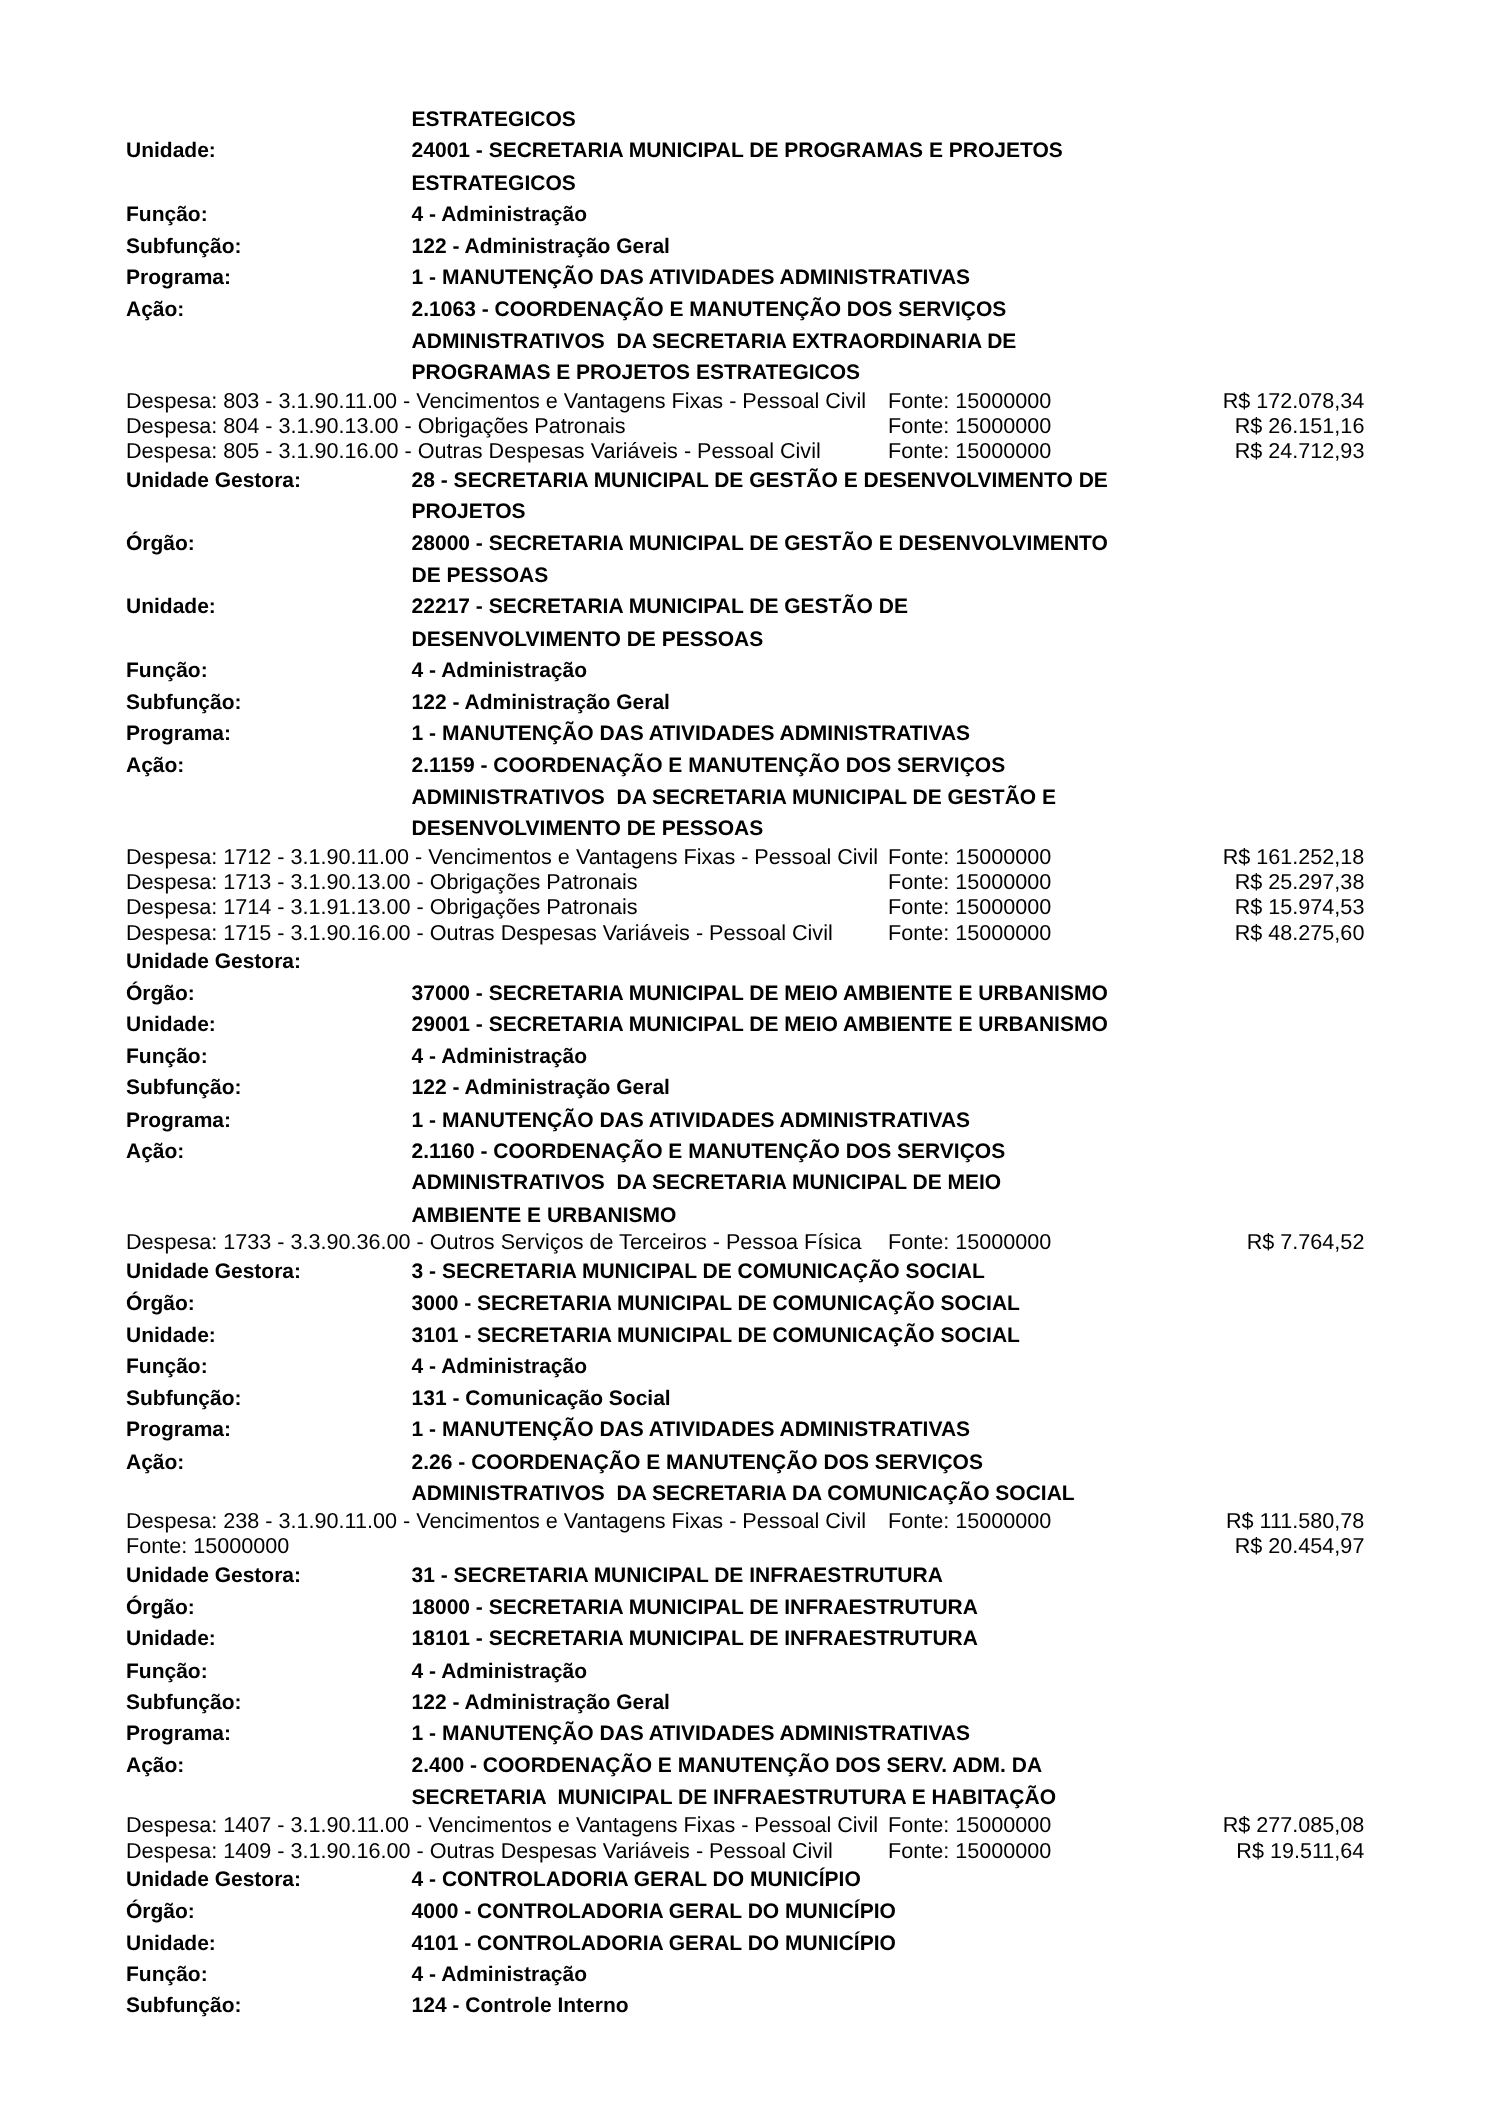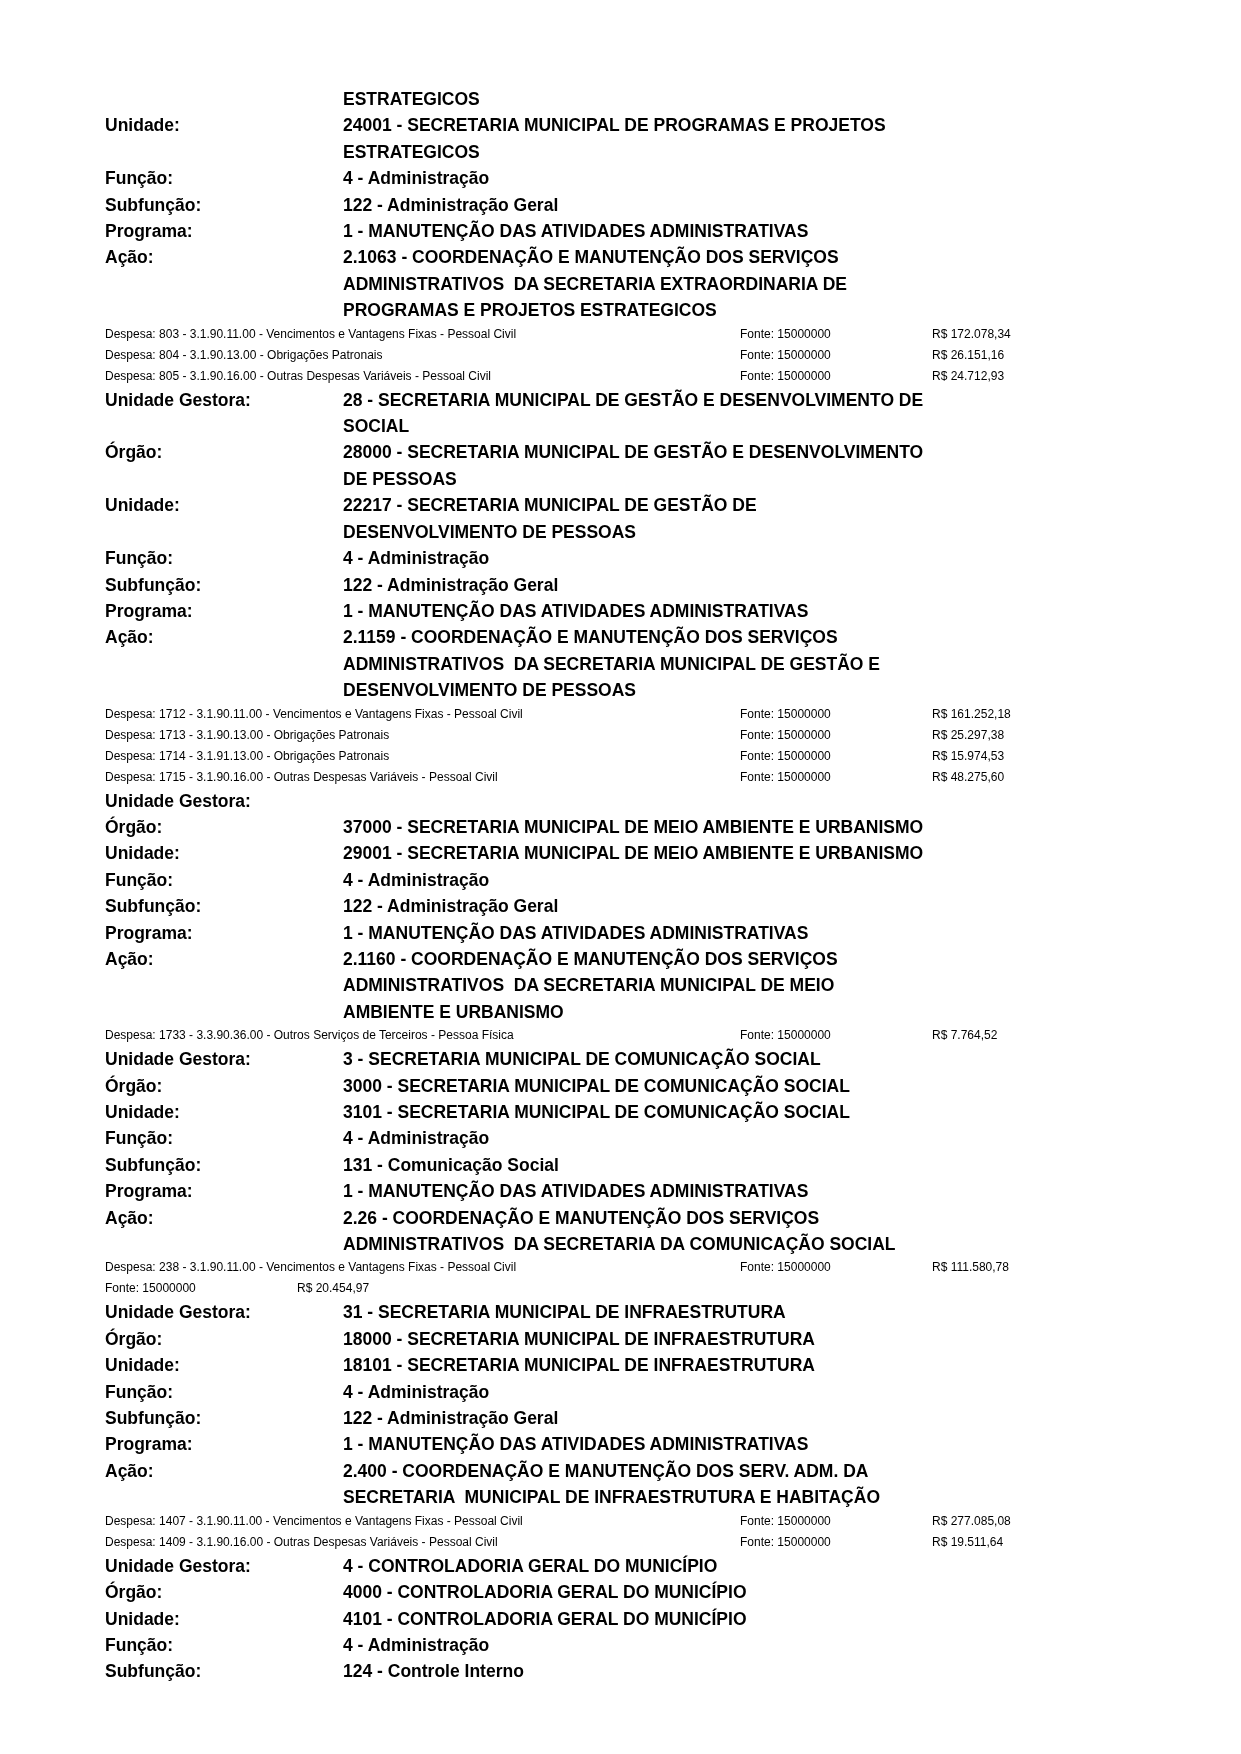--- a/index.html
+++ b/index.html
@@ -27,27 +27,27 @@
   .field-row .label {
     flex: 0 0 238px;
     width: 238px;
     white-space: pre;
   }
   .field-row .value { flex: 1 1 auto; min-width: 0; }
   .field-row .value .line { white-space: pre; }
   .despesa-row {
     display: flex;
     font-weight: normal;
-    font-size: 12px;
+    font-size: 18px;
     line-height: 21px;
     align-items: baseline;
   }
   .despesa-row .desc  { flex: 0 0 635px; white-space: pre; overflow: hidden; }
   .despesa-row .fonte { flex: 0 0 192px; white-space: pre; }
-  .despesa-row .valor { flex: 1 1 auto; white-space: pre; }
+  .despesa-row .valor { flex: 1 1 auto; text-align: right; white-space: pre; }
 </style>
 </head>
 <body>
 
 <div class="page">
   <div class="content" id="rows-container">
       <div class="field-row">
     <div class="label"></div>
     <div class="value">
           <div class="line">ESTRATEGICOS</div>
@@ -98,21 +98,21 @@
   </div>
       <div class="despesa-row">
     <div class="desc">Despesa: 805 - 3.1.90.16.00 - Outras Despesas Variáveis - Pessoal Civil</div>
     <div class="fonte">Fonte: 15000000</div>
     <div class="valor">R$ 24.712,93</div>
   </div>
       <div class="field-row">
     <div class="label">Unidade Gestora:</div>
     <div class="value">
           <div class="line">28 - SECRETARIA MUNICIPAL DE GESTÃO E DESENVOLVIMENTO DE</div>
-          <div class="line">SOCIAL</div>
+          <div class="line">PROJETOS</div>
         </div>
   </div>
       <div class="field-row">
     <div class="label">Órgão:</div>
     <div class="value">
           <div class="line">28000 - SECRETARIA MUNICIPAL DE GESTÃO E DESENVOLVIMENTO</div>
           <div class="line">DE PESSOAS</div>
         </div>
   </div>
       <div class="field-row">

